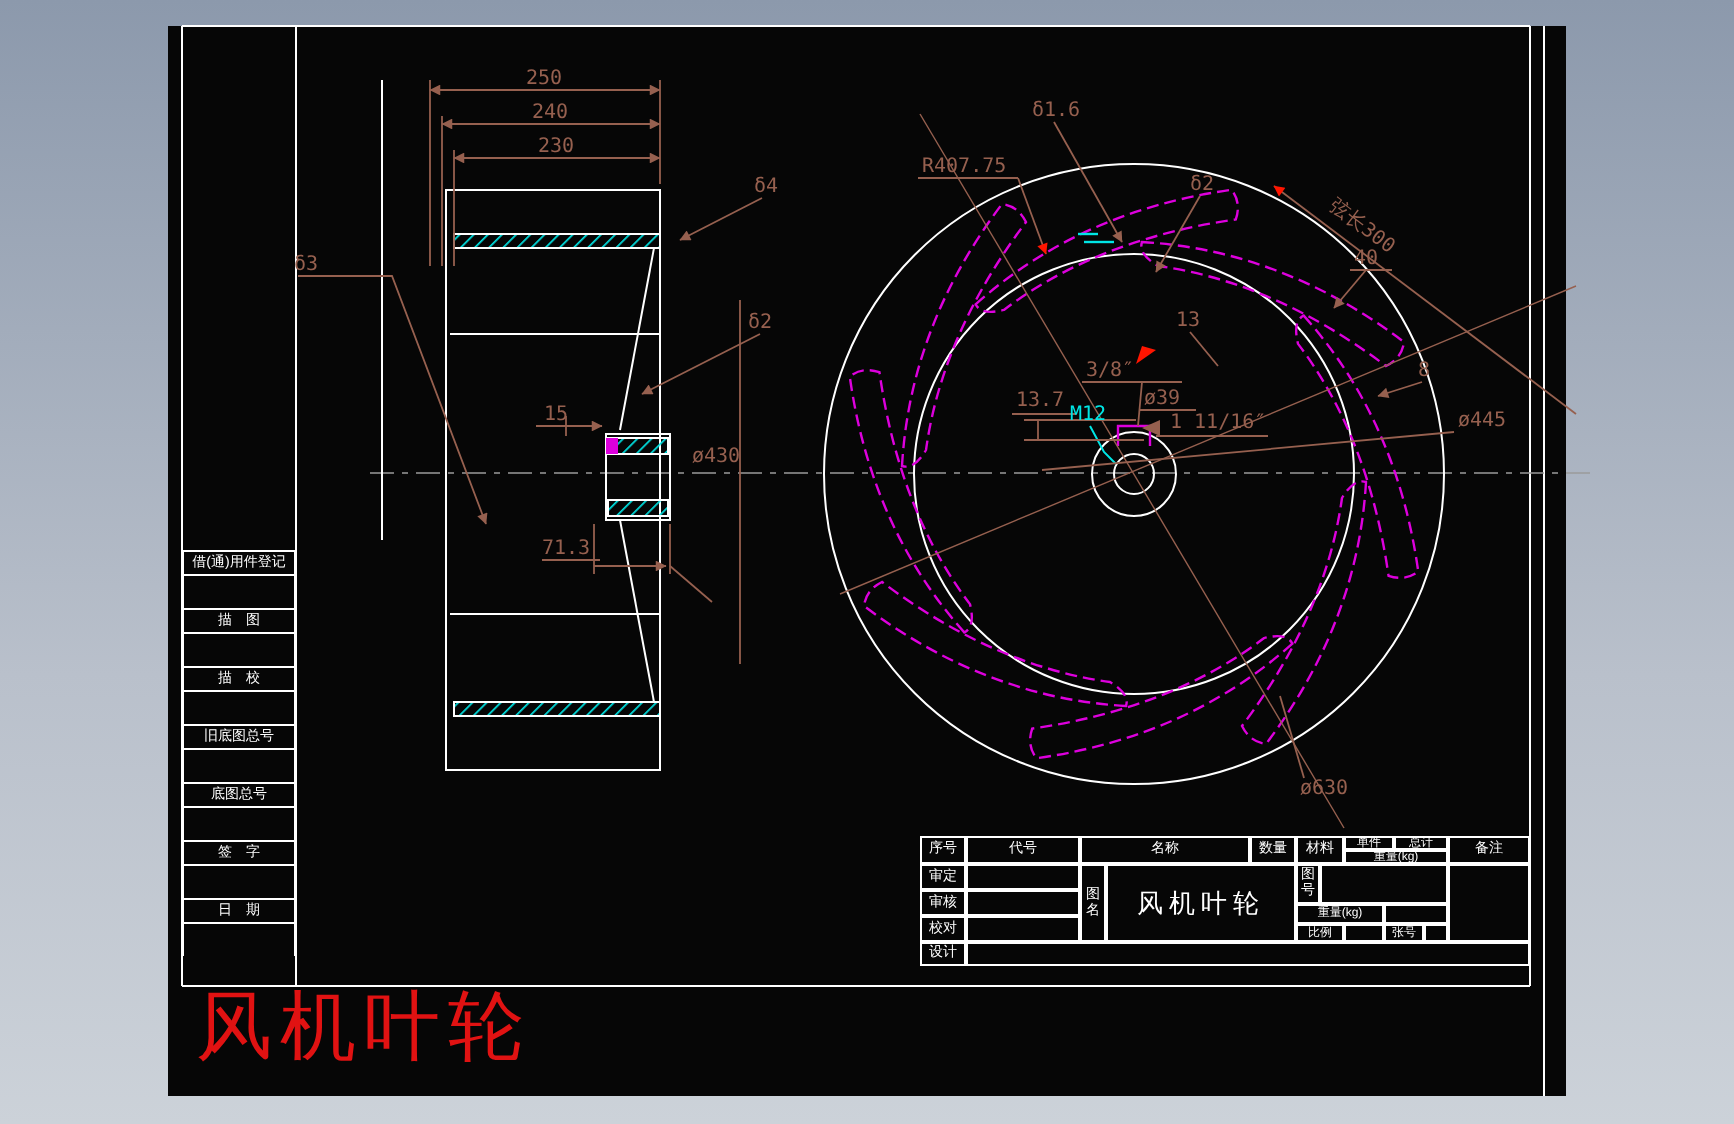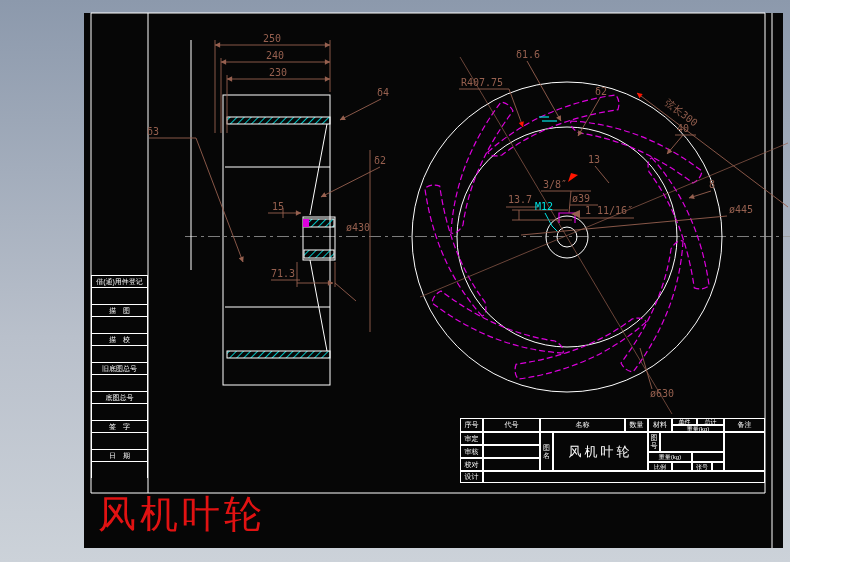--- a/index.html
+++ b/index.html
@@ -1,16 +1,16 @@
 <!DOCTYPE html>
 <html><head>
 <meta charset="utf-8">
 <style>
   html,body{margin:0;padding:0;}
-  #screen{position:relative;width:790px;height:562px;overflow:hidden;
+  #screen{position:relative;width:867px;height:562px;overflow:hidden;
     background:linear-gradient(#8c99ac,#b9c0cb 60%,#ccd2d9);
     font-family:"Liberation Sans",sans-serif;}
   #canvas{position:absolute;left:84px;top:13px;width:699px;height:535px;background:#060606;}
   svg.overlay{position:absolute;left:0;top:0;}
   
   .lp{position:absolute;left:91px;top:275px;width:57px;height:203px;
       border-left:1px solid #fff;border-right:1px solid #fff;box-sizing:border-box;
       display:flex;flex-direction:column;}
   .lp-label{height:11px;border-top:1px solid #fff;border-bottom:1px solid #fff;
       color:#fff;font-size:7px;line-height:9px;display:flex;align-items:center;justify-content:center;

